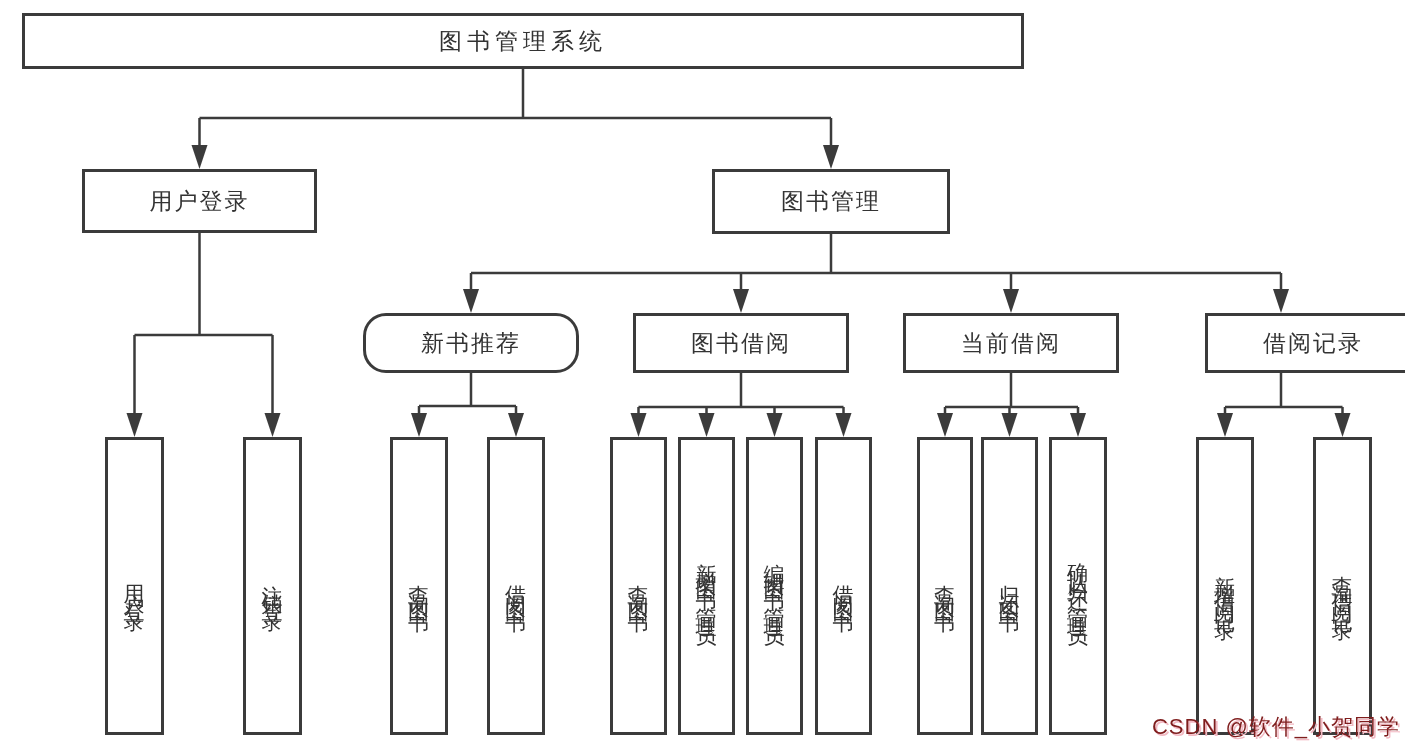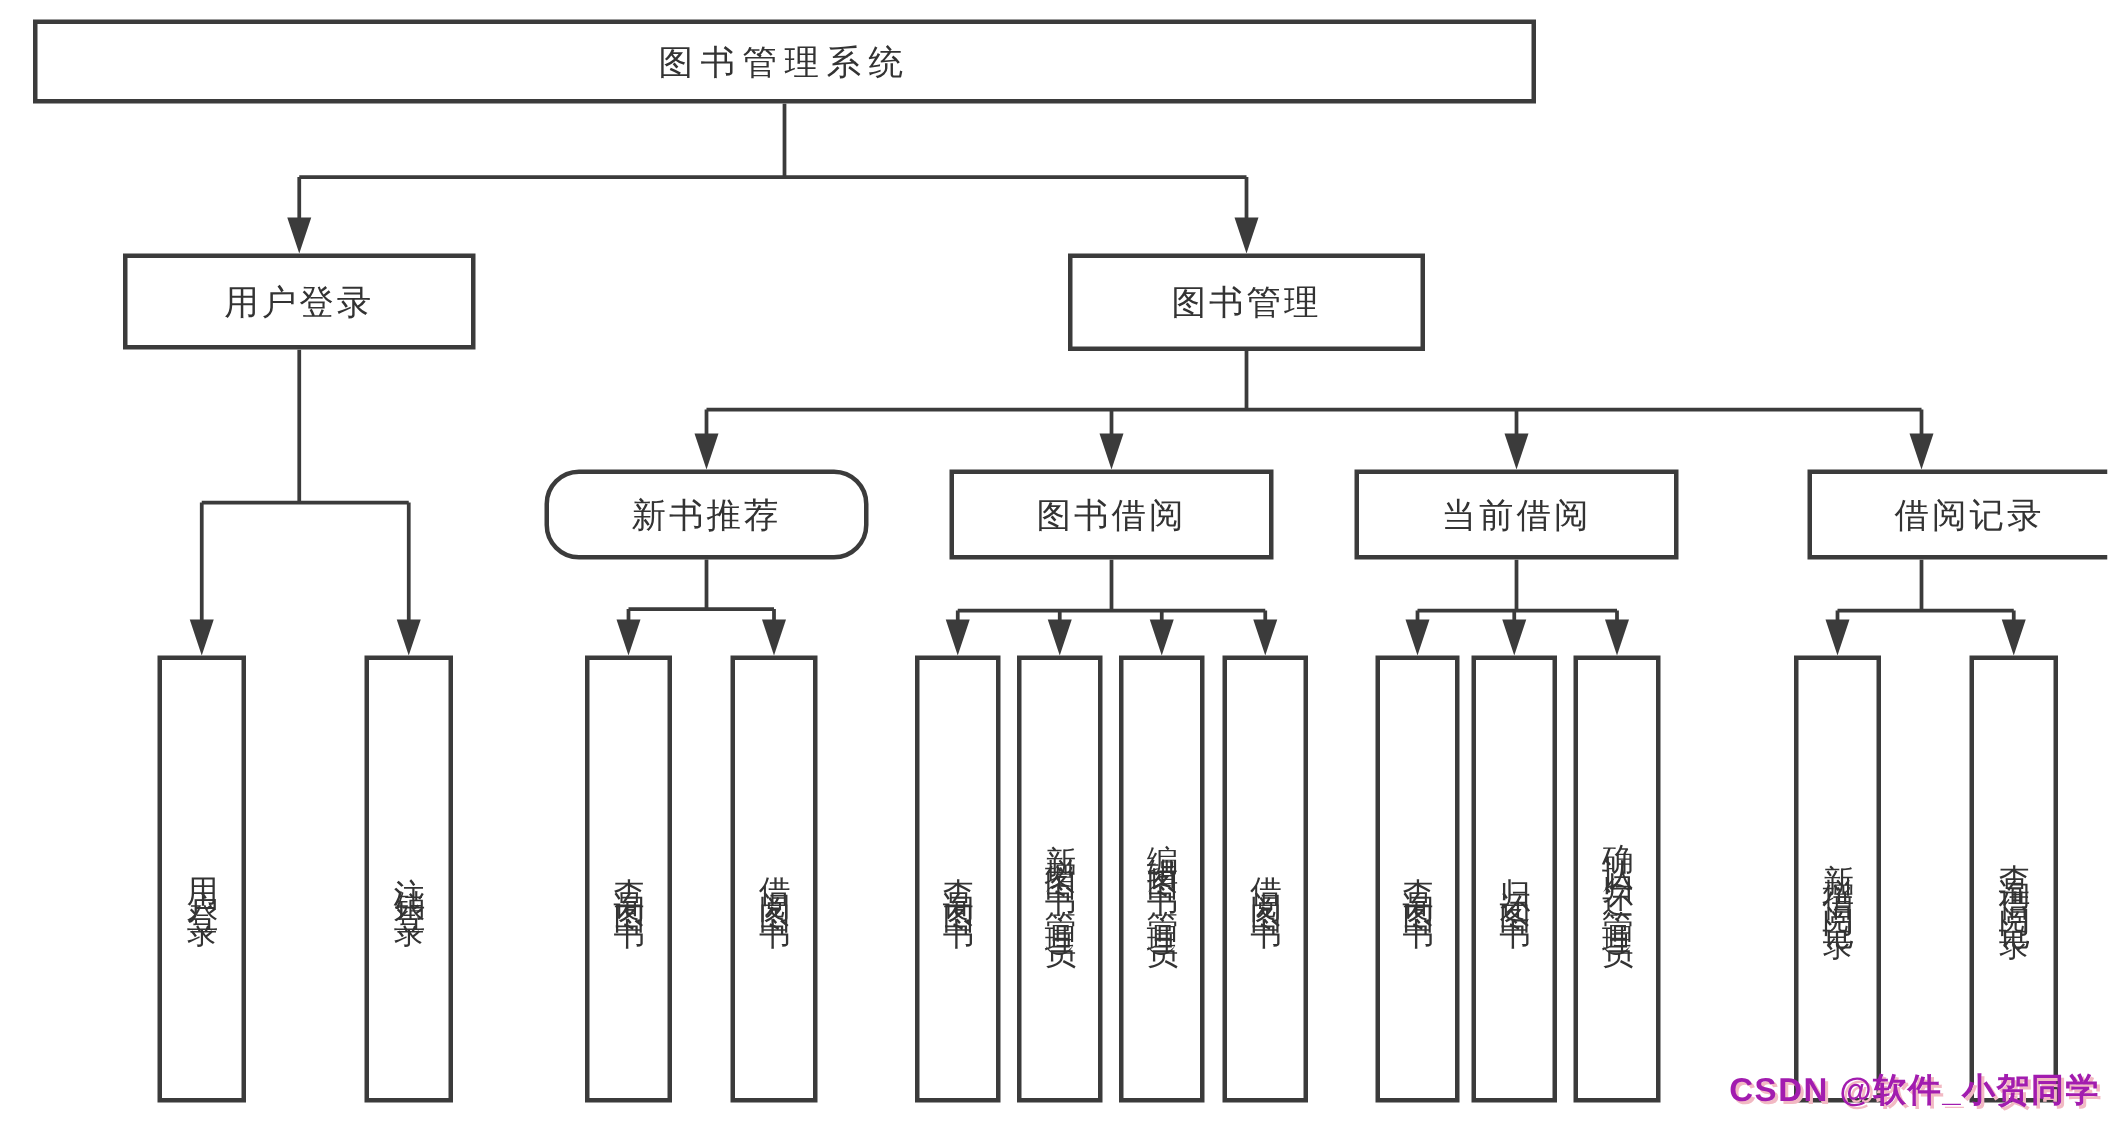--- a/index.html
+++ b/index.html
@@ -28,25 +28,24 @@
     writing-mode:vertical-rl;
     font-size:21px;
     letter-spacing:9px;
     line-height:1;
   }
   #watermark{
     position:absolute;
     right:5px;top:712px;
     z-index:5;
     font-size:22px;
-    color:#a21caf;
+    color:#7f1d1d;
     text-shadow:2px 2px 0 #f2b9c3;
     letter-spacing:1px;
     white-space:nowrap;
-    font-weight:bold;
   }
   .wire{stroke:#3b3b3b;stroke-width:2.5;fill:none;}
   .head{fill:#3b3b3b;stroke:none;}
 </style>
 </head>
 <body>
 
 <div id="stage">
 
   <svg id="wires" viewBox="0 0 1405 747">

